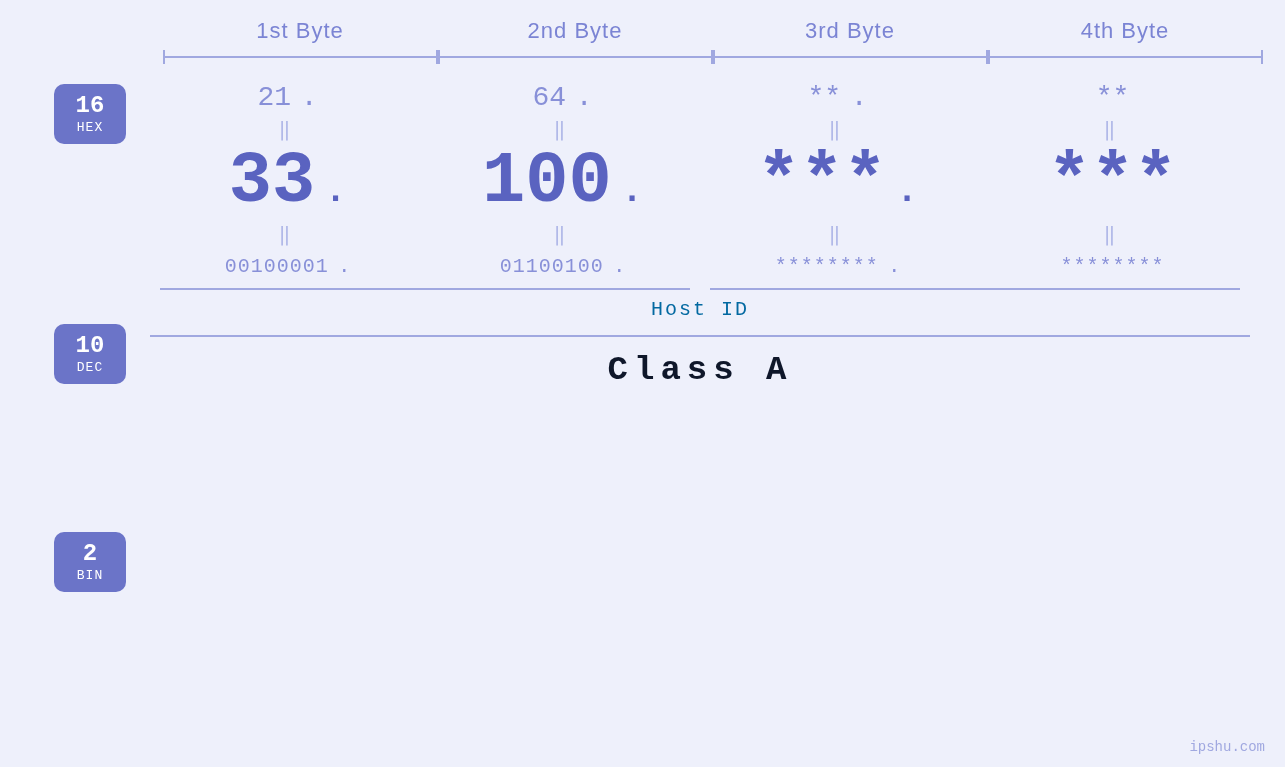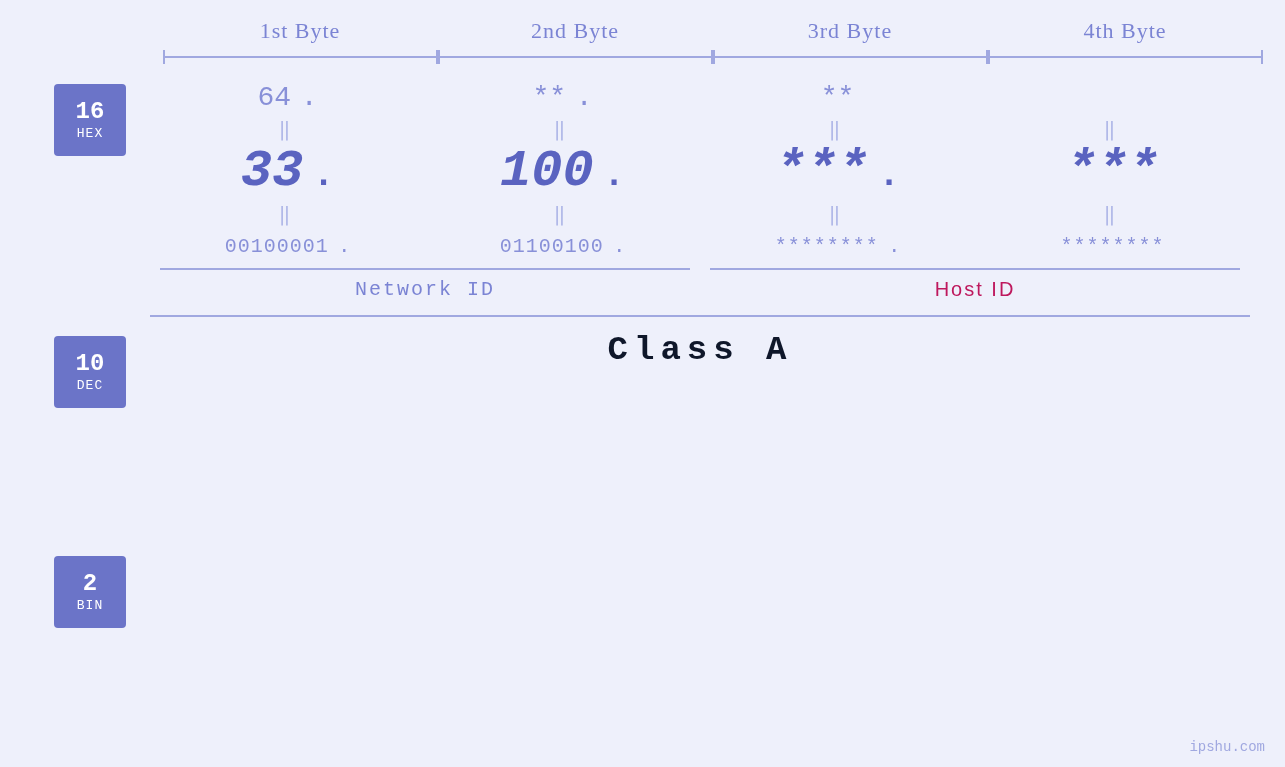--- a/index.html
+++ b/index.html
@@ -32,21 +32,21 @@
     }
 
     .byte-col {
       width: 275px;
       text-align: center;
     }
 
     .byte-label {
       color: #7b84d4;
       font-size: 22px;
-      font-family: Liberation Serif, serif;
+      font-family: Liberation Sans, sans-serif;
       letter-spacing: 1px;
     }
 
     
     .bracket-row {
       display: flex;
       width: 100%;
       justify-content: center;
       padding-left: 140px;
       margin-top: 6px;
@@ -58,23 +58,23 @@
       flex-direction: column;
       gap: 68px;
       margin-top: 10px;
       width: 120px;
       align-items: center;
     }
 
     .badge {
       background: #6b74c8;
       color: white;
-      border-radius: 4px;
+      border-radius: 10px;
       width: 72px;
-      height: 72px;
+      height: 60px;
       display: flex;
       flex-direction: column;
       align-items: center;
       justify-content: center;
     }
 
     .badge-num {
       font-size: 24px;
       font-weight: bold;
       line-height: 1.1;
@@ -93,25 +93,24 @@
       color: #8890d8;
     }
 
     .hex-dot {
       font-size: 28px;
       color: #8890d8;
     }
 
     
     .dec-value {
-      font-size: 52px;
+      font-size: 72px;
       font-weight: bold;
       color: #5a63c0;
       line-height: 1;
-      font-style: italic;
     }
 
     .dec-dot {
       font-size: 36px;
       font-weight: bold;
       color: #5a63c0;
       align-self: flex-end;
       padding-bottom: 10px;
     }
 
@@ -226,20 +225,24 @@
       <div class="badge" style="margin-top:80px;">
         <span class="badge-num">2</span>
         <span class="badge-label">BIN</span>
       </div>
     </div>
 
     <div style="flex:1; display:flex; flex-direction:column;">
 
       <div style="display:flex; align-items:center; width:100%; margin-top:8px;">
         <div style="width:275px; text-align:center;">
+          <span class="hex-value">21</span>
+          <span class="hex-dot"> .</span>
+        </div>
+        <div style="width:275px; text-align:center;">
           <span class="hex-value">64</span>
           <span class="hex-dot"> .</span>
         </div>
         <div style="width:275px; text-align:center;">
           <span class="hex-value">**</span>
           <span class="hex-dot"> .</span>
         </div>
         <div style="width:275px; text-align:center;">
           <span class="hex-value">**</span>
         </div>
@@ -300,22 +303,21 @@
         <div style="width:550px; display:flex; flex-direction:column; align-items:center;">
           <div style="height:2px; background:#a0a8e0; width:calc(100% - 20px);"></div>
         </div>
 
         <div style="flex:1; display:flex; flex-direction:column; align-items:center;">
           <div style="height:2px; background:#a0a8e0; width:calc(100% - 20px);"></div>
         </div>
       </div>
 
       <div style="display:flex; width:1100px; margin-top:8px;">
-        <div style="width:550px; text-align:center; color:#7b84d4; font-size:20px; font-family:'Courier New',Courier,monospace; letter-spacing:2px;">Network ID</div>
-        <div style="flex:1; text-align:center; color:#be185d; font-size:20px; font-family:Liberation Sans, sans-serif; letter-spacing:2px;">Host ID</div>
+        <div style="flex:1; text-align:center; color:#0369a1; font-size:20px; font-family:Liberation Mono, monospace; letter-spacing:2px;">Host ID</div>
       </div>
 
       <div style="width:1100px; margin-top:14px;">
         <div style="height:2px; background:#a0a8e0; width:100%;"></div>
       </div>
 
       <div style="width:1100px; text-align:center; margin-top:14px;">
         <span style="color:#0f172a; font-size:34px; font-family:'Courier New',Courier,monospace; letter-spacing:6px; font-weight:bold;">Class A</span>
       </div>
 

